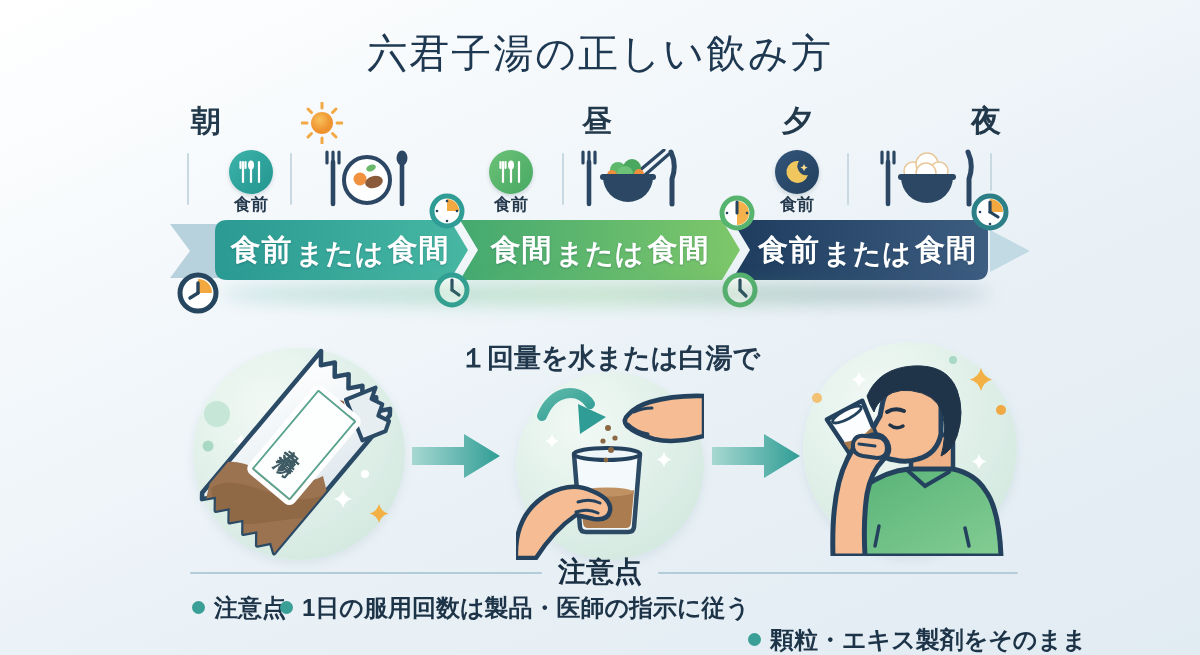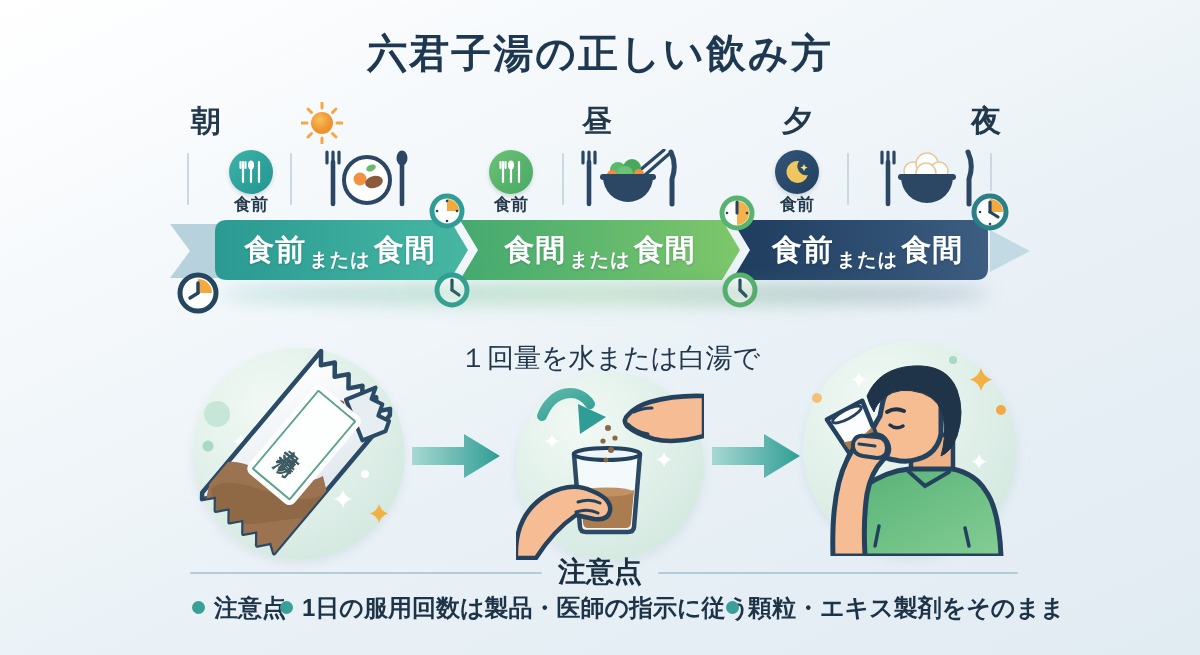--- a/index.html
+++ b/index.html
@@ -4,40 +4,40 @@
 <style>
   html,body{margin:0;padding:0;}
   body{
     width:1200px;height:655px;position:relative;overflow:hidden;
     font-family:"Liberation Sans","DejaVu Sans",sans-serif;
     background:linear-gradient(155deg,#ffffff 0%,#f4f8fb 30%,#e9f1f6 60%,#e1ebf2 100%);
     color:#1e3548;
   }
   .abs{position:absolute;}
   
-  .title{left:0;top:26px;width:1200px;text-align:center;font-size:40px;font-weight:700;color:#1d3850;letter-spacing:2px;}
+  .title{left:0;top:26px;width:1200px;text-align:center;font-size:40px;font-weight:400;color:#1d3850;letter-spacing:2px;}
   
   .period{font-size:30px;font-weight:800;color:#22384b;}
   
   .vline{width:2px;background:#c9d9e1;border-radius:1px;}
   
   .fm-circle{width:44px;height:44px;border-radius:50%;display:flex;align-items:center;justify-content:center;box-shadow:0 2px 4px rgba(40,70,90,.18);}
   .fm-teal{background:linear-gradient(135deg,#3cb3aa,#23958e);}
   .fm-green{background:linear-gradient(135deg,#6cc277,#47a862);}
   .fm-navy{background:linear-gradient(135deg,#33557a,#22405e);}
   .fm-label{font-size:17px;font-weight:800;color:#25394d;text-align:center;width:56px;}
   
   .seg-text{top:221px;height:58px;display:flex;align-items:center;justify-content:center;color:#fff;font-weight:800;letter-spacing:1px;text-shadow:0 1px 2px rgba(0,40,60,.25);}
   .seg-text .big{font-size:30px;}
-  .seg-text .small{font-size:19px;padding:0 3px;position:relative;top:10px;}
+  .seg-text .small{font-size:28px;padding:0 3px;position:relative;top:4px;}
   .banner-glow{left:220px;top:283px;width:770px;height:22px;border-radius:50%;
     background:linear-gradient(90deg,rgba(52,160,150,.30),rgba(100,190,110,.30),rgba(40,70,105,.30));filter:blur(9px);}
   
   .pcircle{border-radius:50%;background:radial-gradient(circle at 35% 28%,#f2f9f5 0%,#ddeee7 55%,#cde5dc 100%);box-shadow:0 4px 10px rgba(80,120,140,.10);}
-  .caption{left:405px;top:340px;width:410px;text-align:center;font-size:27px;font-weight:400;color:#20374c;}
+  .caption{left:405px;top:340px;width:410px;text-align:center;font-size:27px;font-weight:700;color:#20374c;}
   .packet-label-wrap{left:304px;top:445px;width:0;height:0;}
   .packet-label{position:absolute;transform:translate(-50%,-50%) rotate(40deg);
     width:46px;height:100px;display:flex;align-items:center;justify-content:center;
     writing-mode:vertical-rl;font-size:20px;font-weight:700;letter-spacing:3px;color:#3e5a63;
     background:#fdfefe;border:2.5px solid #5aa38e;outline:5px solid #ffffff;border-radius:2px;}
   
   .notes-heading{left:500px;top:553px;width:200px;text-align:center;font-size:28px;font-weight:800;color:#1a2f42;}
   .hr{height:2px;background:#b3cdd8;border-radius:1px;top:572px;}
   .note-item{top:592px;display:flex;align-items:flex-start;gap:9px;font-size:24px;font-weight:800;color:#1d3347;white-space:nowrap;}
   .note-dot{width:13px;height:13px;border-radius:50%;background:#3a9f96;margin-top:9px;flex:none;}
@@ -403,16 +403,16 @@
 <div class="abs hr" style="left:658px;width:360px;"></div>
 
 <div class="abs note-item" style="left:192px;">
   <span class="note-dot"></span>
   <span>注意点</span>
 </div>
 <div class="abs note-item" style="left:280px;">
   <span class="note-dot"></span>
   <span>1日の服用回数は製品・医師の指示に従う</span>
 </div>
-<div class="abs note-item" style="left:726px;">
+<div class="abs note-item" style="left:748px;margin-top:32px;">
   <span class="note-dot"></span>
   <span>顆粒・エキス製剤をそのまま</span>
 </div>
 
 </body></html>

